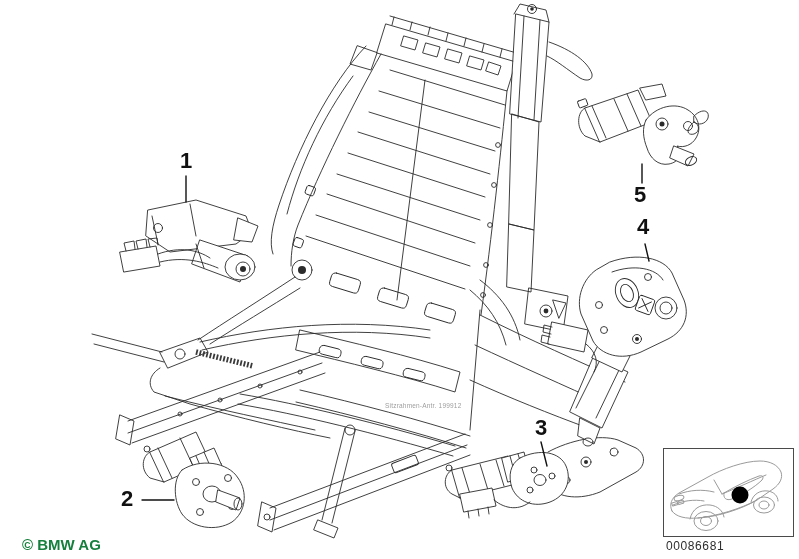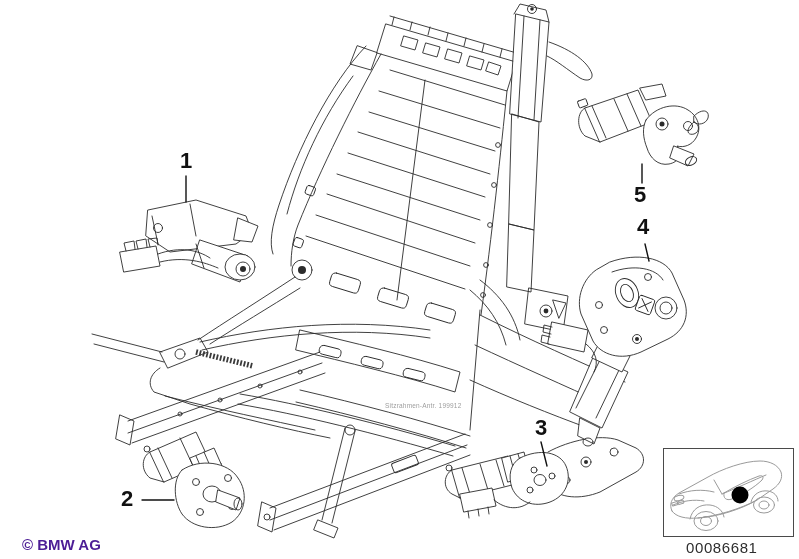--- a/index.html
+++ b/index.html
@@ -16,32 +16,32 @@
   .art .leader{stroke:#111;stroke-width:1.4;}
   .callout{
     position:absolute;font-weight:bold;font-size:22px;color:#111;line-height:1;
     letter-spacing:0;cursor:pointer;user-select:none;
   }
   .watermark{
     position:absolute;left:385px;top:402px;font-size:6.5px;color:#9d9d9d;
     letter-spacing:0.2px;white-space:nowrap;
   }
   .copyright{
-    position:absolute;left:22px;top:536px;font-size:15px;font-weight:600;color:#4c1d95;
+    position:absolute;left:22px;top:536px;font-size:15px;font-weight:600;color:#15803d;
   }
   .refbox{
     position:absolute;left:663px;top:448px;width:131px;height:89px;
     border:1.4px solid #4a4a4a;background:#fff;box-sizing:border-box;
   }
   .refbox svg path,.refbox svg ellipse,.refbox svg circle{
     fill:none;stroke:#9a9a9a;stroke-width:1;stroke-linecap:round;stroke-linejoin:round;
   }
   .refbox .marker{fill:#000;stroke:none;}
   .refnum{
-    position:absolute;left:686px;top:539px;font-size:15px;color:#2e2e2e;letter-spacing:0.6px;
+    position:absolute;left:666px;top:539px;font-size:12px;color:#2e2e2e;letter-spacing:0.6px;
   }
 </style>
 </head>
 <body>
 
 <div class="stage">
 
   
   <svg class="art" width="799" height="559" viewBox="0 0 799 559">
 

